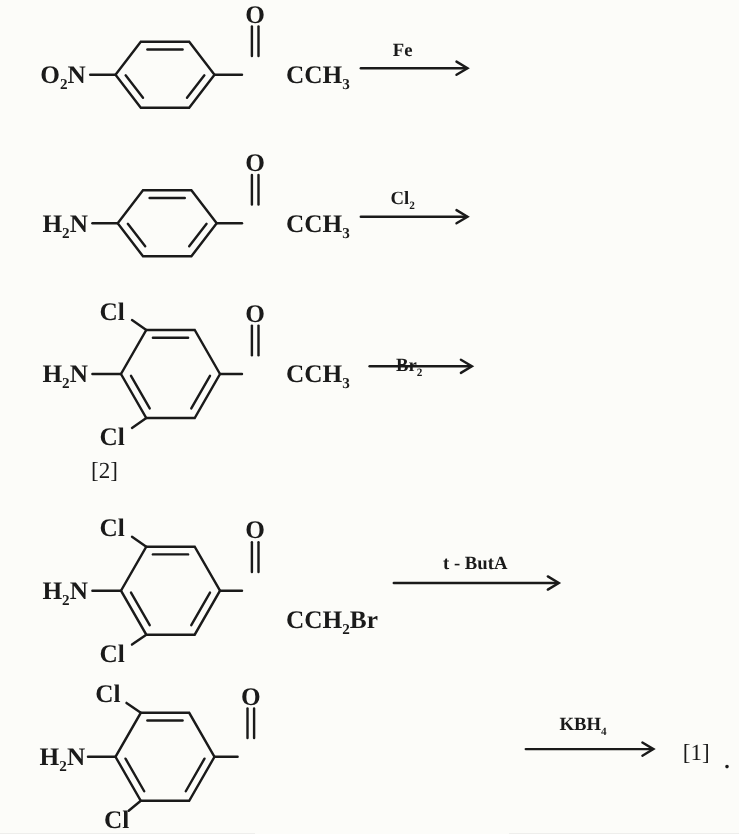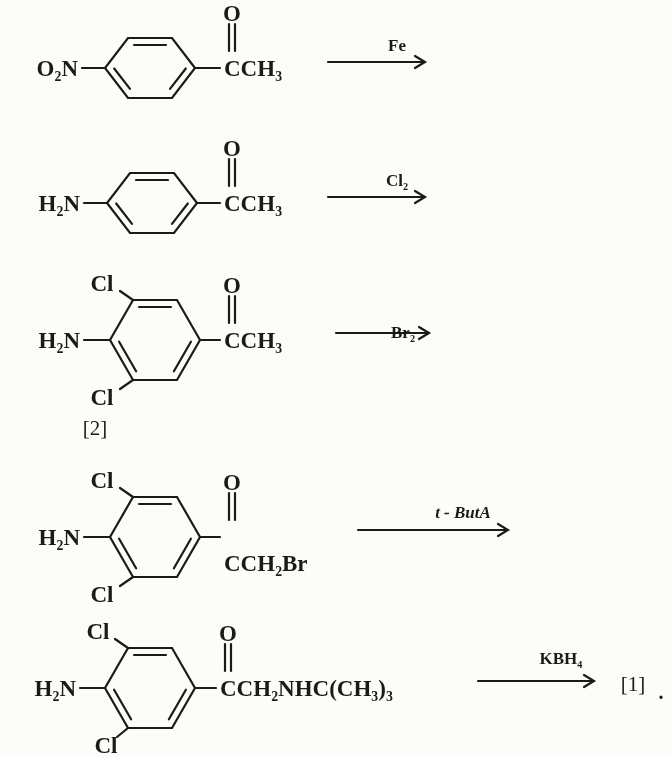--- a/index.html
+++ b/index.html
@@ -16,24 +16,24 @@
   .f {
     position:absolute;
     font-weight:700;
     font-size:23px;
     line-height:1;
     white-space:nowrap;
     color:var(--ink, #1a1a1a);
   }
   .f sub { font-size:0.60em; line-height:0; }
   .ctr  { transform:translate(-50%,-50%); }
-  .vmid { transform:translateY(-50%); }
+  .vmid { transform:translateY(-50%);padding-left:36px; }
   .lg   { text-align:right; }
-  .reagent { font-size:17px; font-weight:600;margin-left:31px; }
-  .reagent.it { font-style:italic; }
+  .reagent { font-size:17px; font-weight:600; }
+  .reagent.it { }
   .tag { font-size:21px; font-weight:500; }
   .period { font-size:20px; font-weight:700; }
 </style>
 </head>
 <body>
 
 <div class="page">
 
   <svg class="art" width="672" height="758" viewBox="0 0 672 758">
     <defs>
@@ -154,18 +154,17 @@
   <span class="f vmid lg" style="left:0;top:537px;width:80px">H<sub>2</sub>N</span>
   <span class="f ctr" style="left:102px;top:594px">Cl</span>
   <span class="f ctr" style="left:232px;top:482px">O</span>
   <span class="f vmid" style="left:224px;top:563px">CCH<sub>2</sub>Br</span>
   <span class="f ctr reagent it" style="left:432px;top:512px">t - ButA</span>
 
   <span class="f ctr" style="left:98px;top:631px">Cl</span>
   <span class="f vmid lg" style="left:0;top:688px;width:76px">H<sub>2</sub>N</span>
   <span class="f ctr" style="left:106px;top:745px">Cl</span>
   <span class="f ctr" style="left:228px;top:633px">O</span>
-  <span class="f vmid" style="left:220px;top:688px">CCH<sub>2</sub>NHC(CH<sub>3</sub>)<sub>3</sub></span>
   <span class="f ctr reagent" style="left:530px;top:658px">KBH<sub>4</sub></span>
   <span class="f ctr tag" style="left:633px;top:684px">[1]</span>
   <span class="f ctr period" style="left:661px;top:692px">.</span>
 
 </div>
 
 </body></html>

